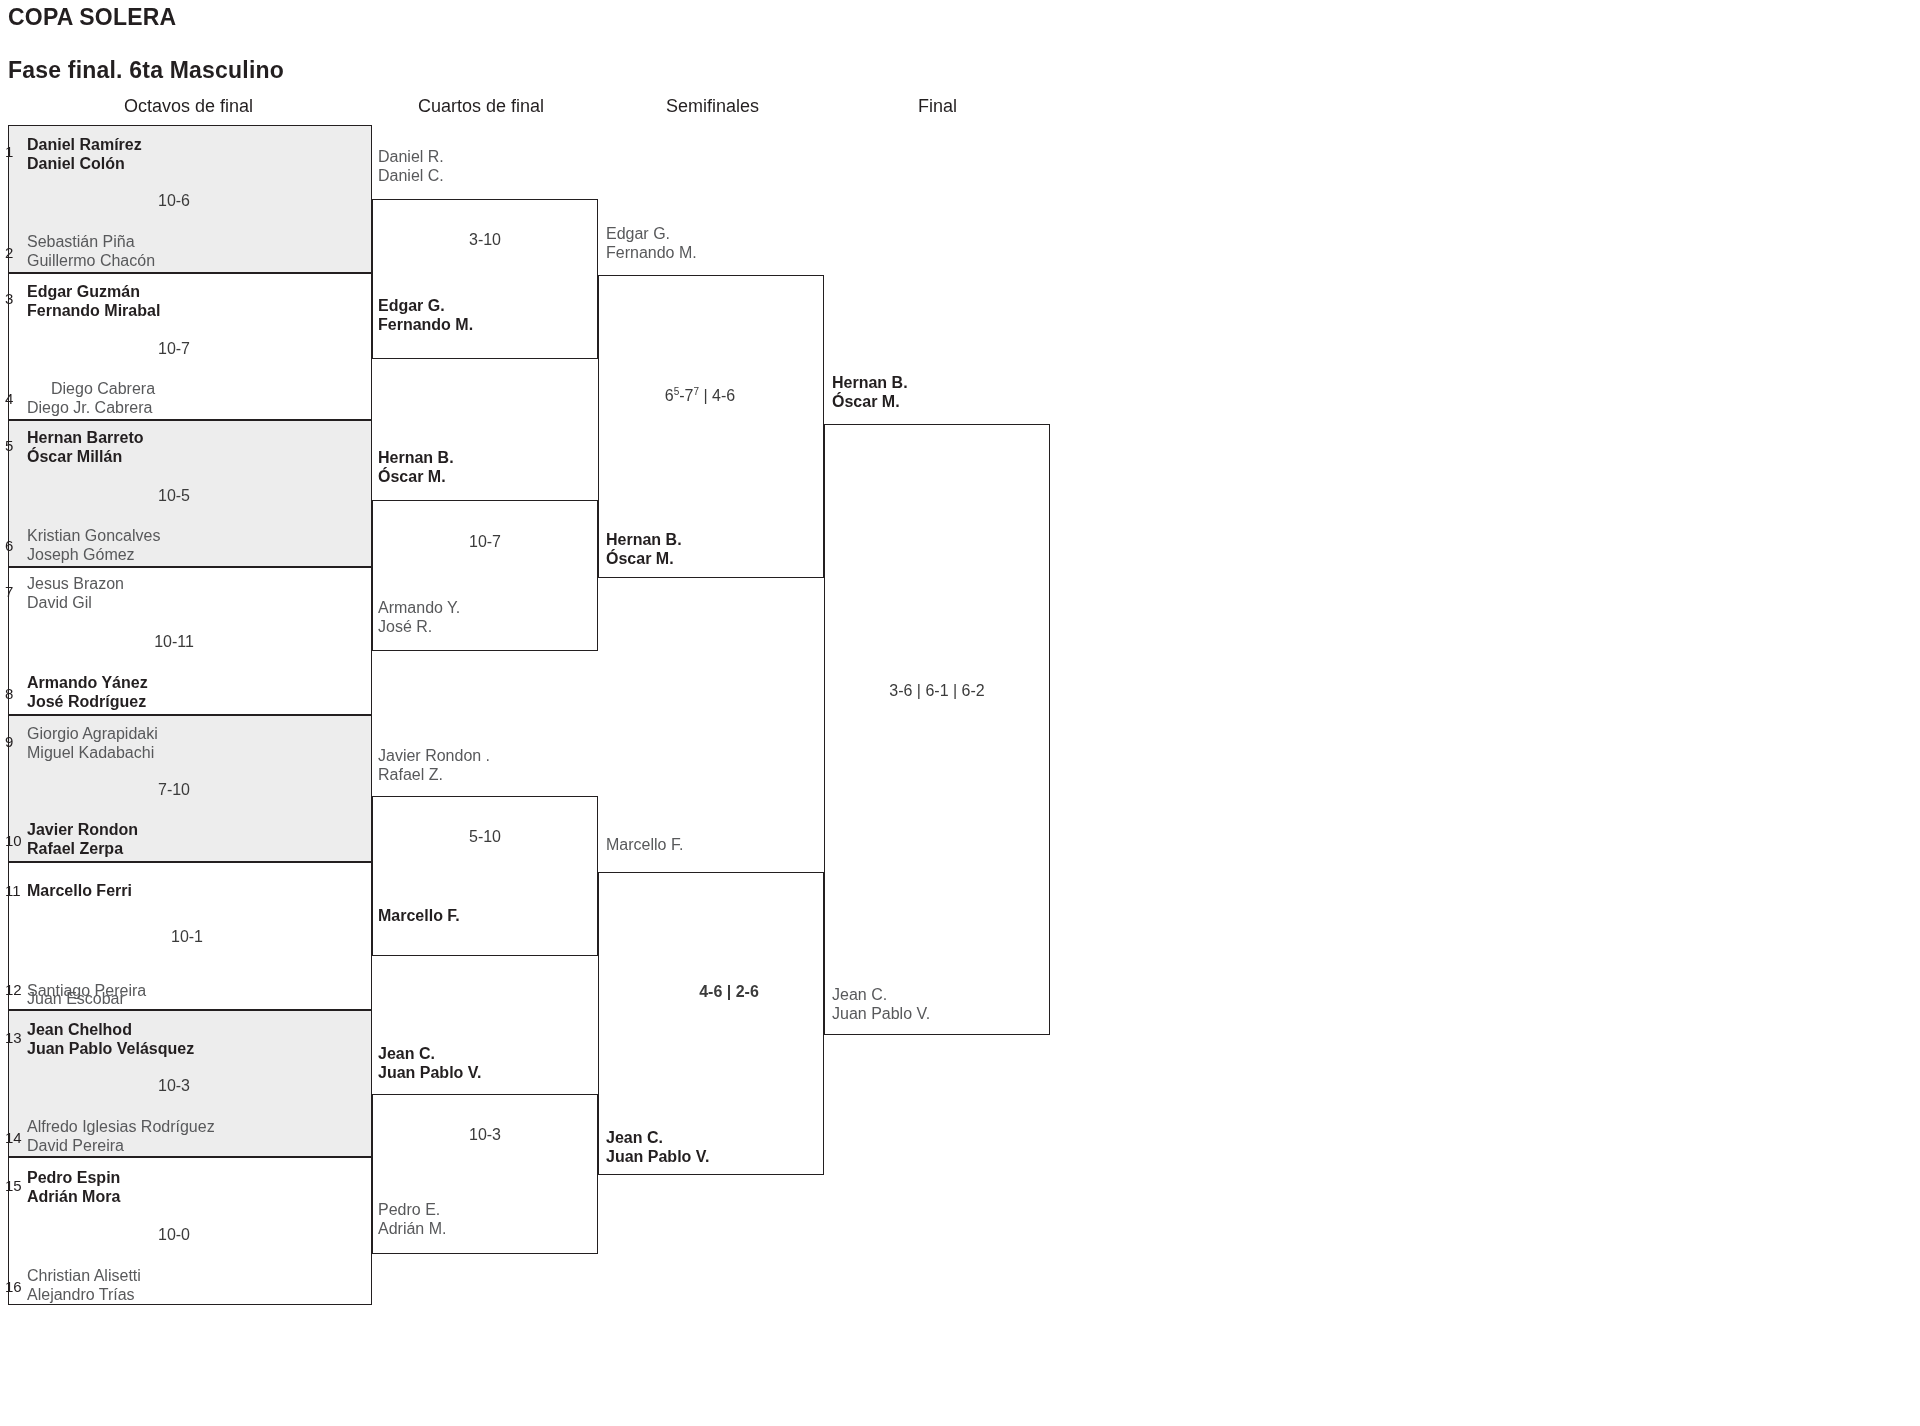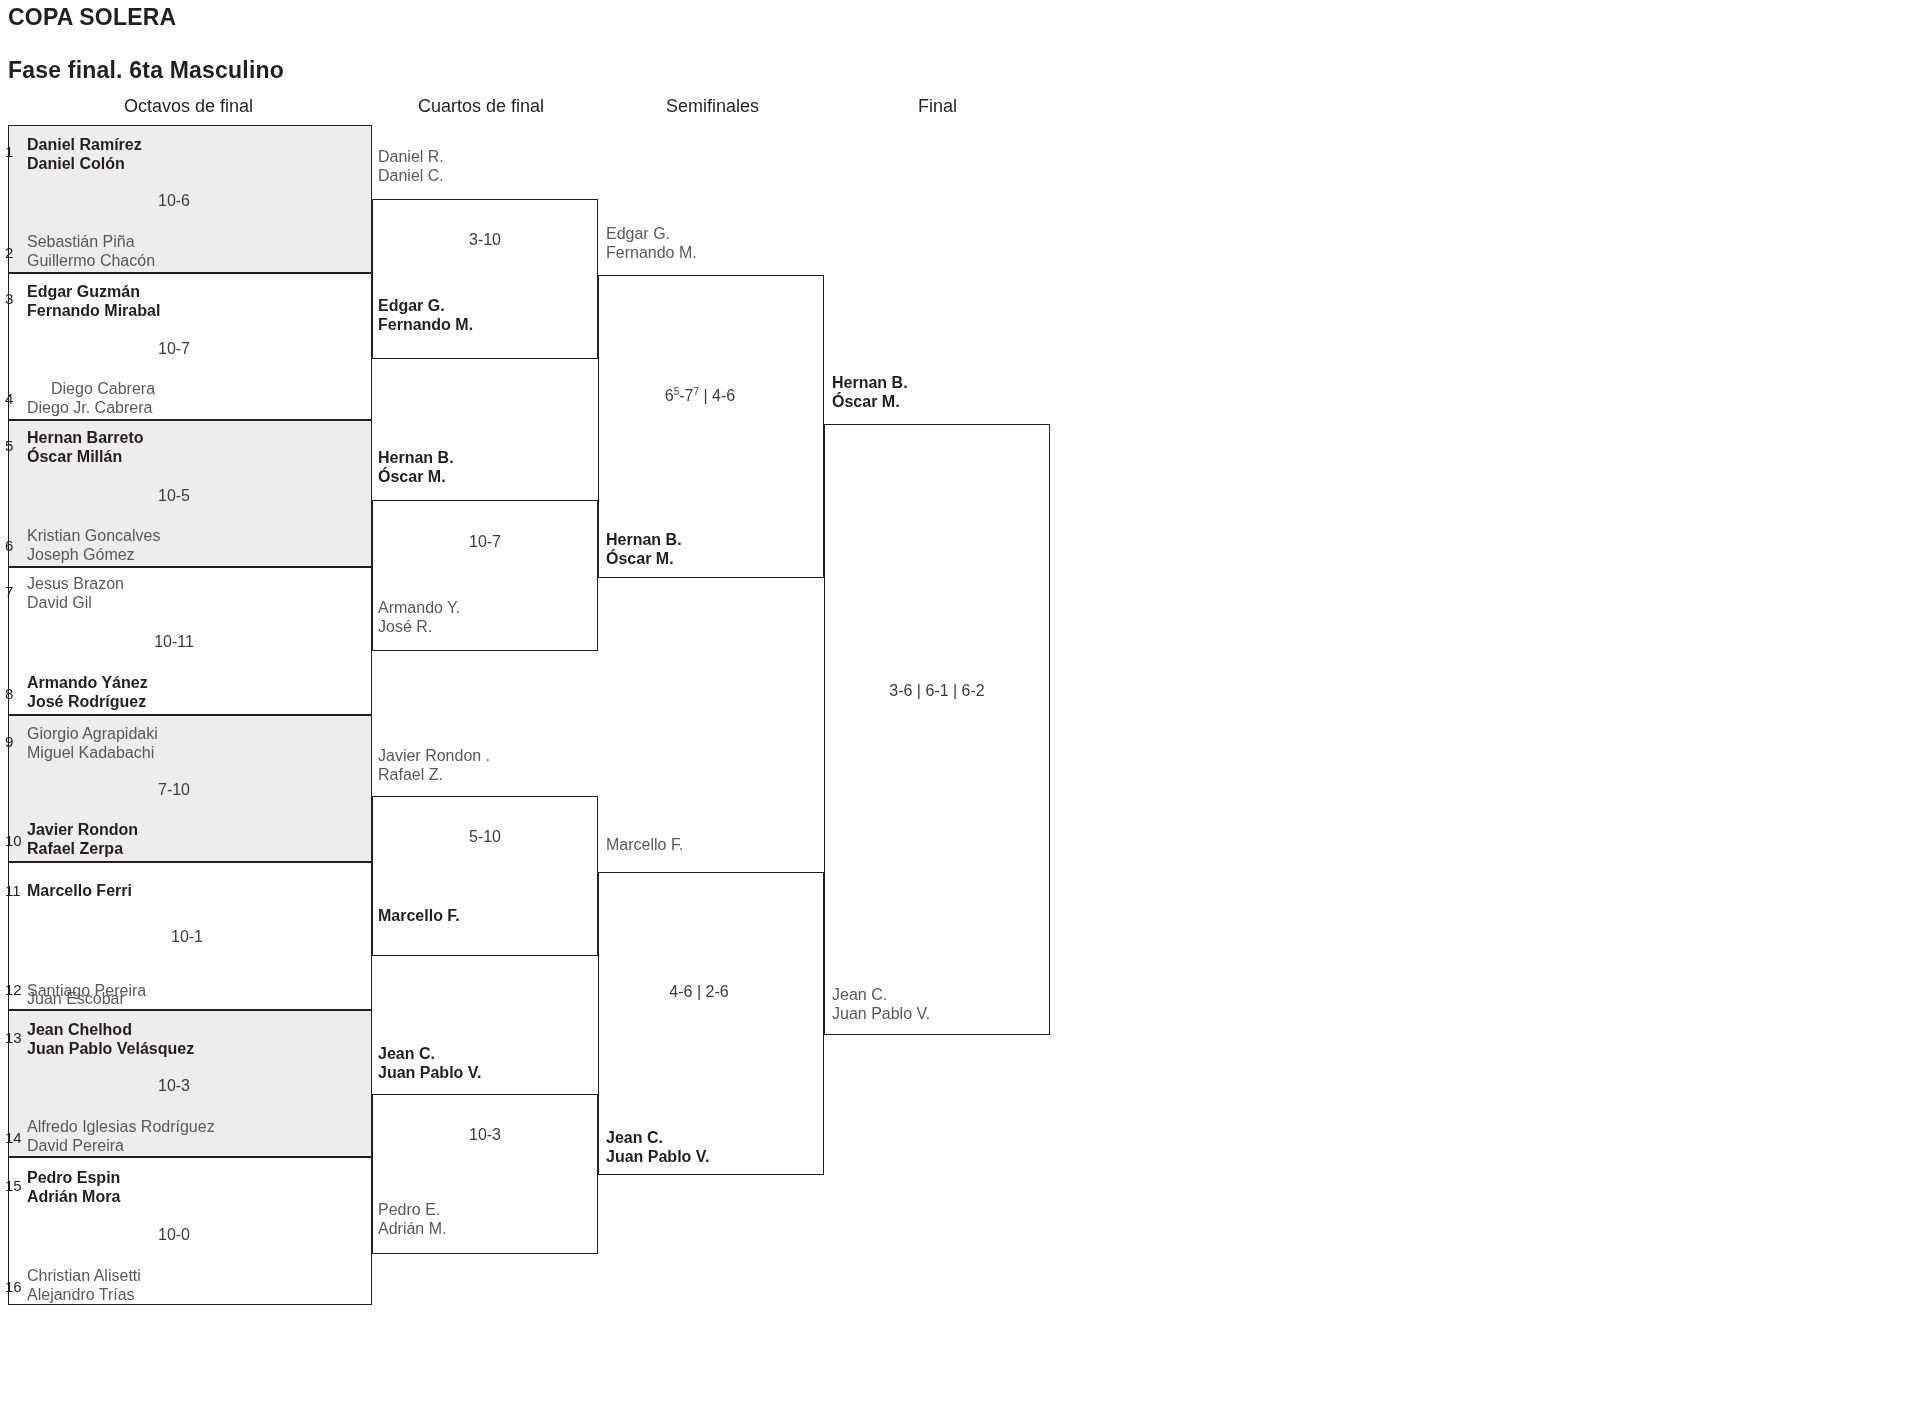--- a/index.html
+++ b/index.html
@@ -204,21 +204,21 @@
   <div class="rt lose" style="left:606px; top:243px;">Fernando M.</div>
   <div class="rscore" style="left:598px; top:386px; width:204px;">
     <span>6</span><sup>5</sup><span>-7</span><sup>7</sup><span> | 4-6</span>
   </div>
   <div class="rt win" style="left:606px; top:530px;">Hernan B.</div>
   <div class="rt win" style="left:606px; top:549px;">Óscar M.</div>
 
   <div class="cbox" style="left:598px; top:872px; width:226px; height:303px;"></div>
   <div class="rt lose" style="left:606px; top:835px;">Marcello F.</div>
   <div class="rt lose" style="left:606px; top:854px;"></div>
-  <div class="rscore" style="left:598px; top:983px; width:202px;">4-6 | 2-6</div>
+  <div class="rscore" style="left:628px; top:983px; width:202px;font-weight:bold;">4-6 | 2-6</div>
   <div class="rt win" style="left:606px; top:1128px;">Jean C.</div>
   <div class="rt win" style="left:606px; top:1147px;">Juan Pablo V.</div>
 
   <div class="cbox" style="left:824px; top:424px; width:226px; height:611px;"></div>
   <div class="rt win" style="left:832px; top:373px;">Hernan B.</div>
   <div class="rt win" style="left:832px; top:392px;">Óscar M.</div>
   <div class="rscore" style="left:824px; top:682px; width:226px;">3-6 | 6-1 | 6-2</div>
   <div class="rt lose" style="left:832px; top:985px;">Jean C.</div>
   <div class="rt lose" style="left:832px; top:1004px;">Juan Pablo V.</div>
 

